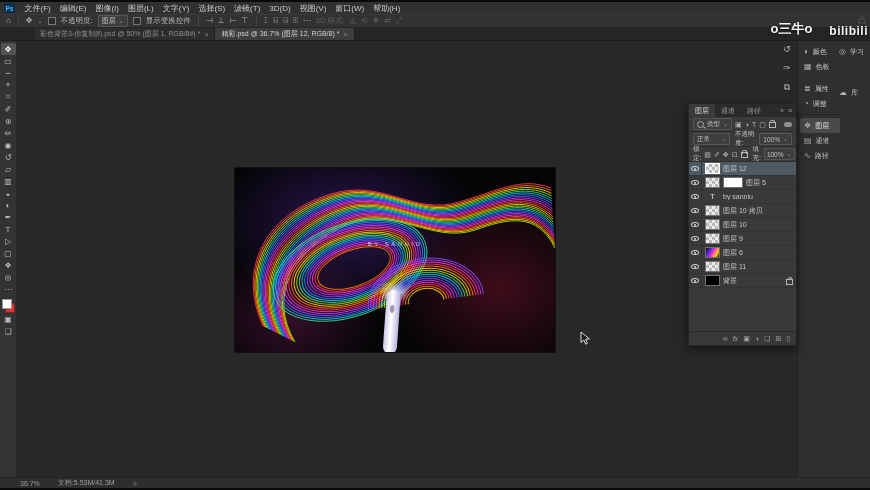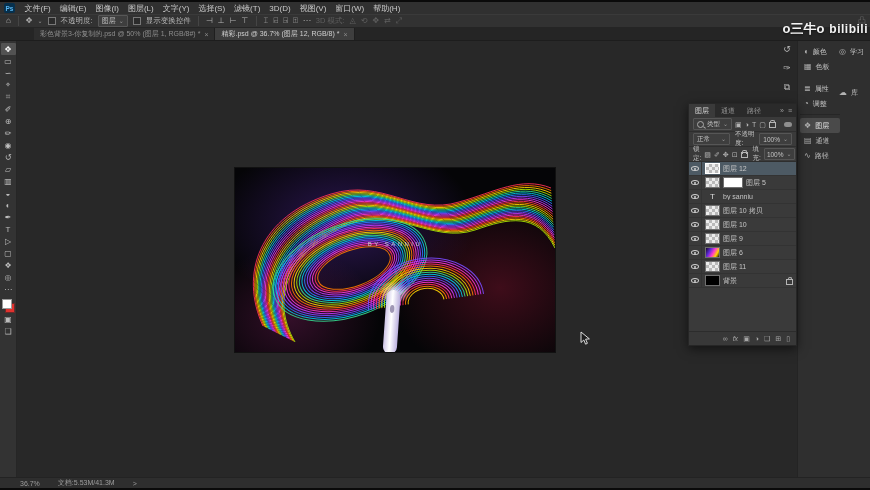--- a/index.html
+++ b/index.html
@@ -92,21 +92,21 @@
   .docksep{height:1px;background:#262626;margin:3px 0;}
   #dock-rightcol{position:absolute;right:3px;top:3px;width:28px;display:flex;flex-direction:column;gap:26px;}
   #panel-strip{left:779px;top:44px;width:16px;display:flex;flex-direction:column;gap:9px;align-items:center;
                color:#b9b9b9;font-size:9px;z-index:12;}
 
   
   #status-bar{left:0;top:477px;width:870px;height:11px;background:#2e2e2e;border-top:1px solid #232323;
               display:flex;align-items:center;gap:18px;padding-left:20px;font-size:7px;color:#9d9d9d;box-sizing:border-box;z-index:20;}
 
   
-  #watermark{right:2px;top:20px;display:flex;align-items:center;gap:5px;color:#fff;z-index:55;opacity:.95;
+  #watermark{right:2px;top:20px;display:flex;align-items:flex-end;gap:17px;color:#fff;z-index:55;opacity:.95;
              text-shadow:0 1px 2px rgba(0,0,0,.55);}
   #wm-prefix{font-size:13px;font-weight:bold;}
   #wm-logo{font-size:12px;font-weight:bold;letter-spacing:0.5px;}
 </style>
 </head>
 <body>
 
 <div id="app">
   <div class="abs" id="frame-top"></div>
 

